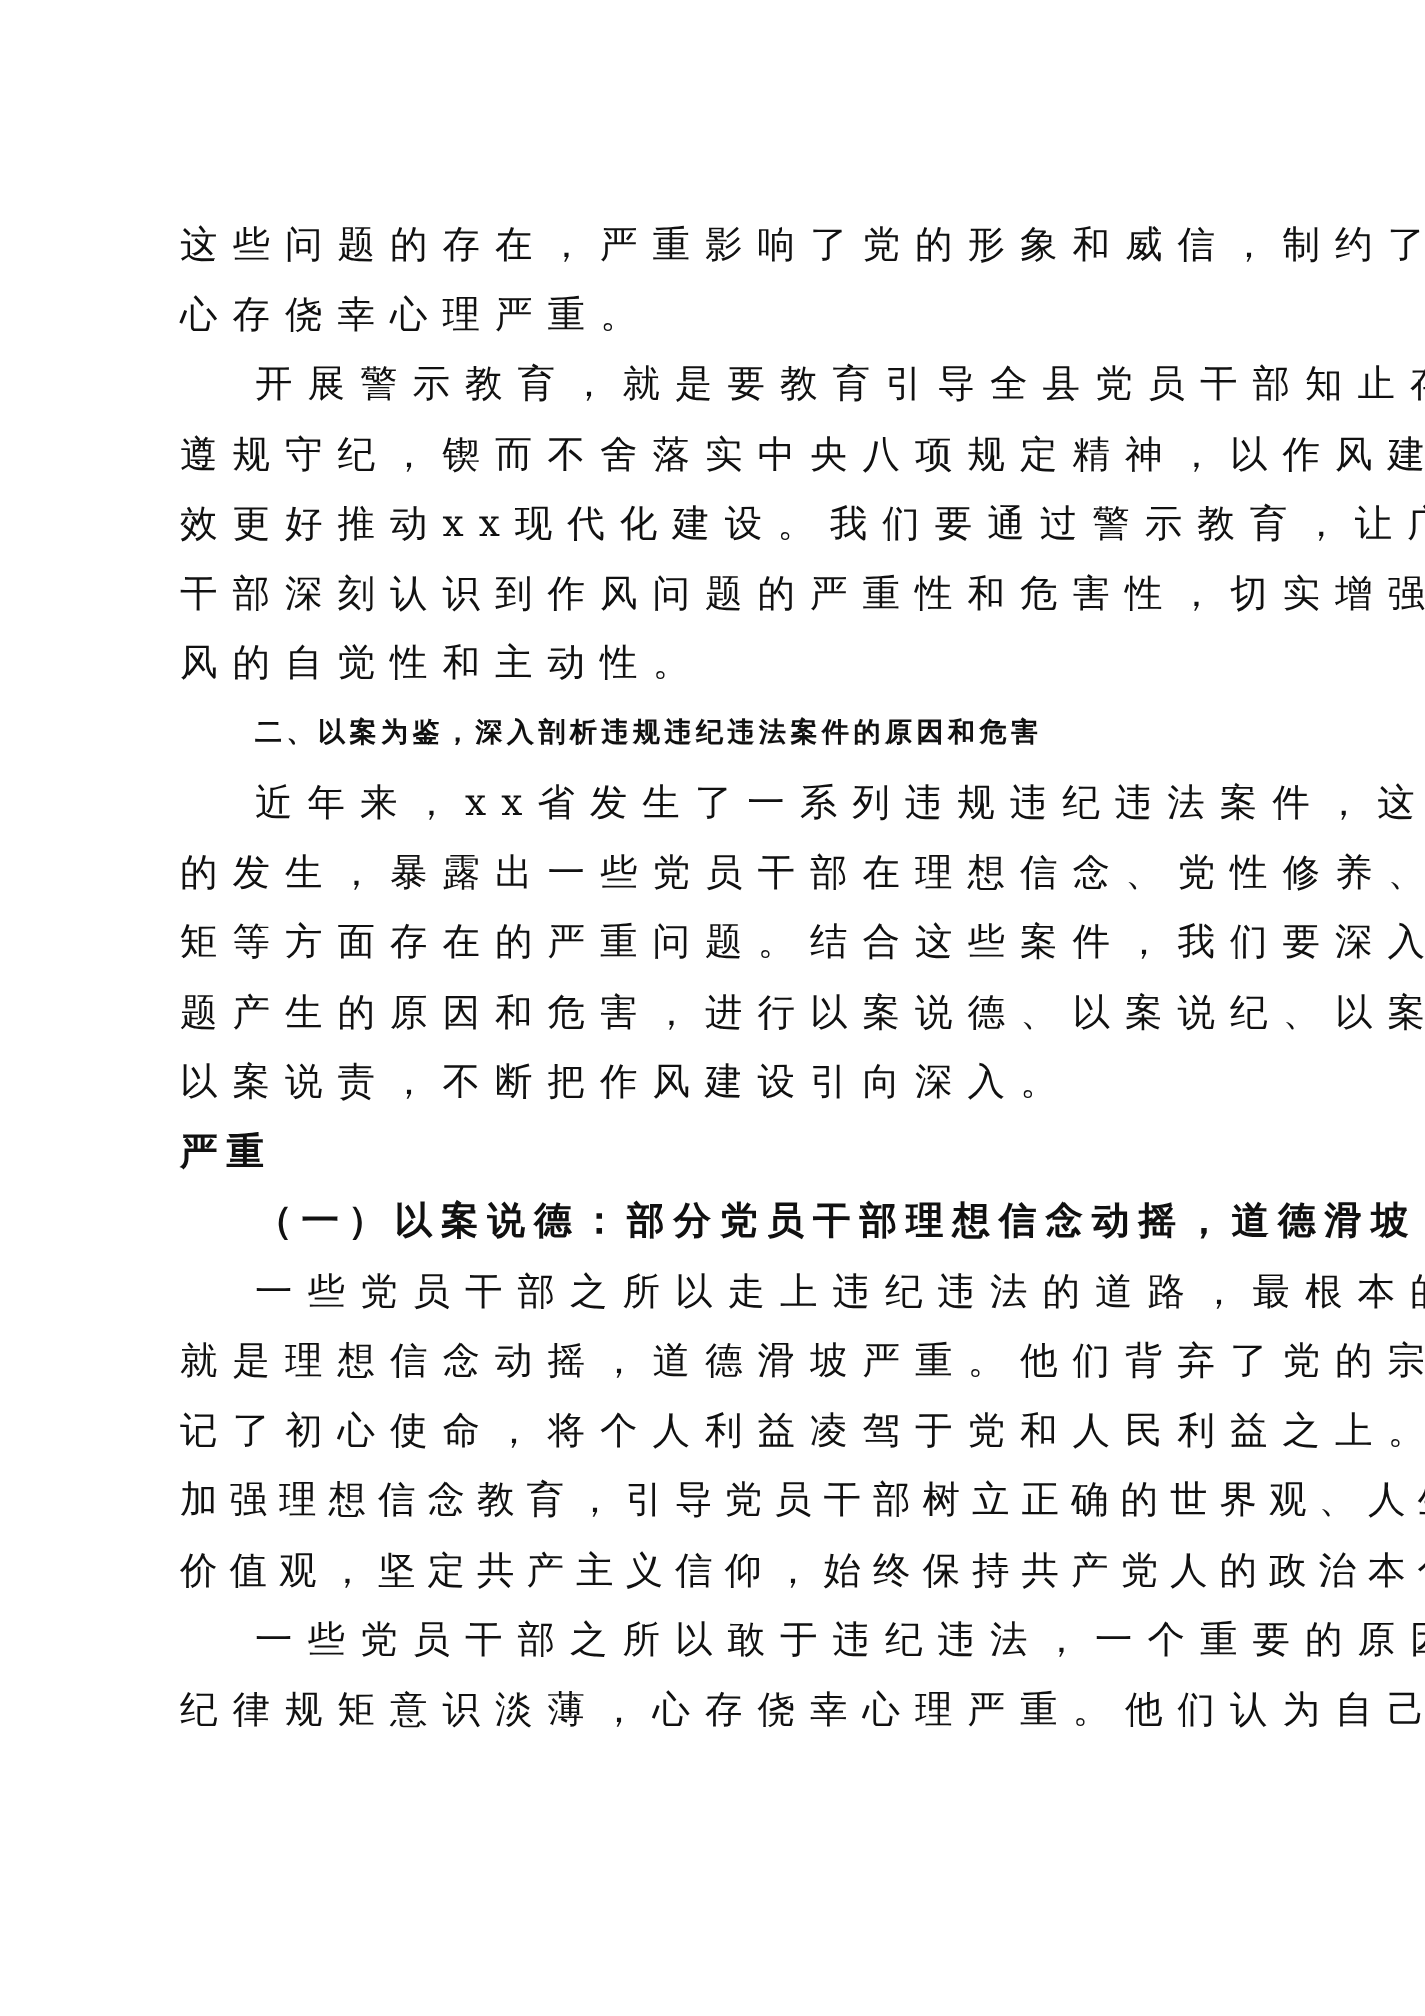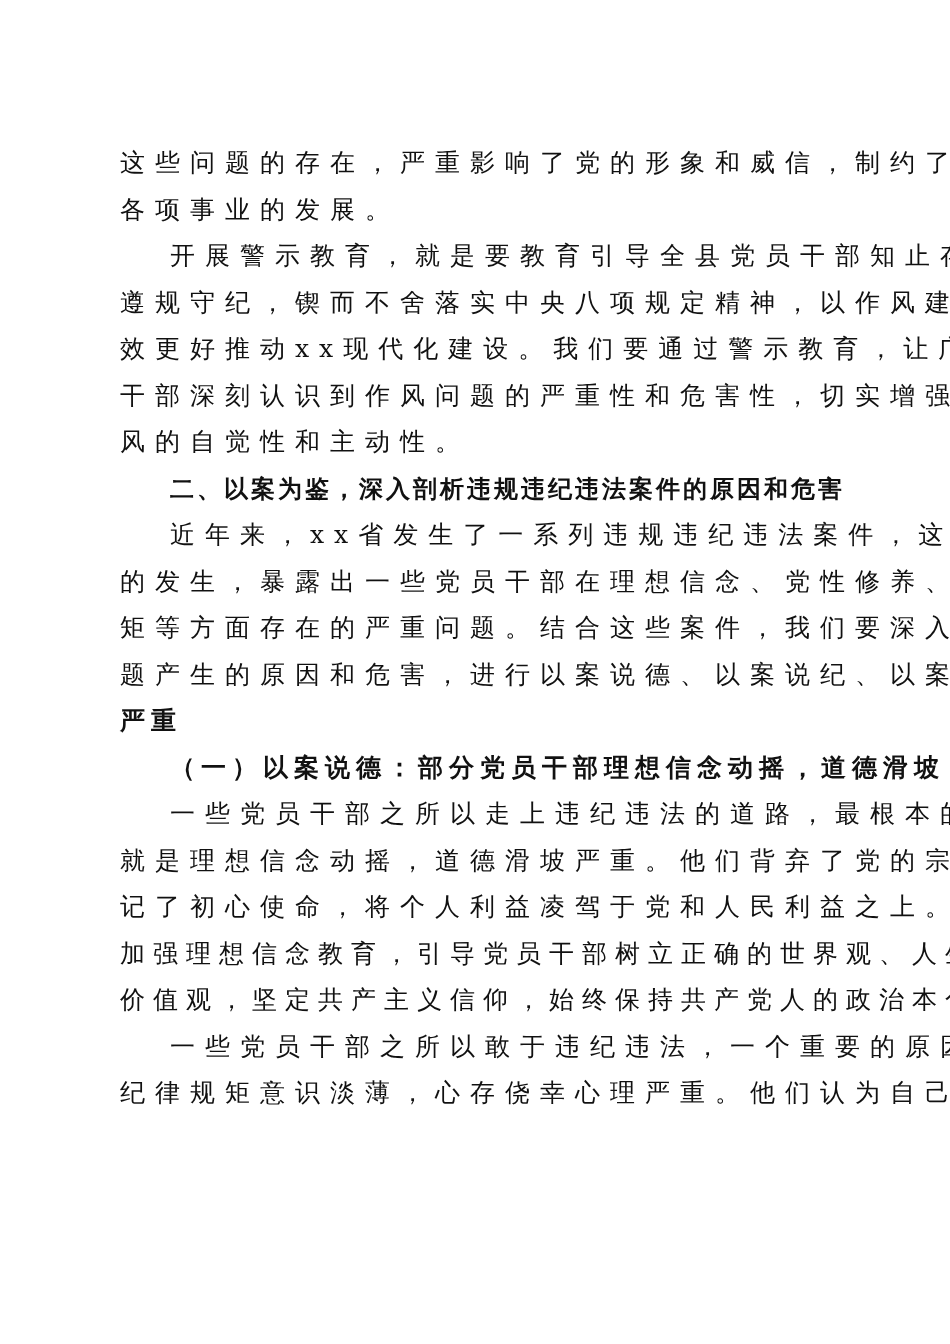--- a/index.html
+++ b/index.html
@@ -18,56 +18,57 @@
     height: 46.5px;
     line-height: 46.5px;
     white-space: nowrap;
     overflow: visible;
   }
   .indent { padding-left: 50px; }
   .heading {
     font-family: "DejaVu Sans", "Liberation Sans", sans-serif;
     font-weight: bold;
     letter-spacing: 3px;
-    font-size: 24px;
+    font-size: 18px;
   }
   .subheading {
     font-family: "DejaVu Serif", "Liberation Serif", serif;
     font-weight: bold;
     letter-spacing: 6px;
   }
   .para { margin: 0; }
 </style>
 </head>
 <body>
 
 <div class="page">
 
   <div class="para">
     <div class="line">这些问题的存在，严重影响了党的形象和威信，制约了某某县</div>
-    <div class="line">各项事业的发展。</div>
+    <div class="line">心存侥幸心理严重。</div>
   </div>
 
   <div class="para">
     <div class="line indent">开展警示教育，就是要教育引导全县党员干部知止存畏、</div>
     <div class="line">遵规守纪，锲而不舍落实中央八项规定精神，以作风建设新成</div>
     <div class="line">效更好推动xx现代化建设。我们要通过警示教育，让广大党员</div>
     <div class="line">干部深刻认识到作风问题的严重性和危害性，切实增强改进作</div>
     <div class="line">风的自觉性和主动性。</div>
   </div>
 
   <div class="para">
     <div class="line indent heading">二、以案为鉴，深入剖析违规违纪违法案件的原因和危害</div>
   </div>
 
   <div class="para">
     <div class="line indent">近年来，xx省发生了一系列违规违纪违法案件，这些案件</div>
     <div class="line">的发生，暴露出一些党员干部在理想信念、党性修养、纪律规</div>
     <div class="line">矩等方面存在的严重问题。结合这些案件，我们要深入剖析问</div>
     <div class="line">题产生的原因和危害，进行以案说德、以案说纪、以案说法、</div>
+    <div class="line">以案说责，不断把作风建设引向深入。</div>
   </div>
 
   <div class="para">
     <div class="line subheading">严重</div>
     <div class="line indent subheading">（一）以案说德：部分党员干部理想信念动摇，道德滑坡</div>
   </div>
 
   <div class="para">
     <div class="line indent">一些党员干部之所以走上违纪违法的道路，最根本的原因</div>
     <div class="line">就是理想信念动摇，道德滑坡严重。他们背弃了党的宗旨，忘</div>

